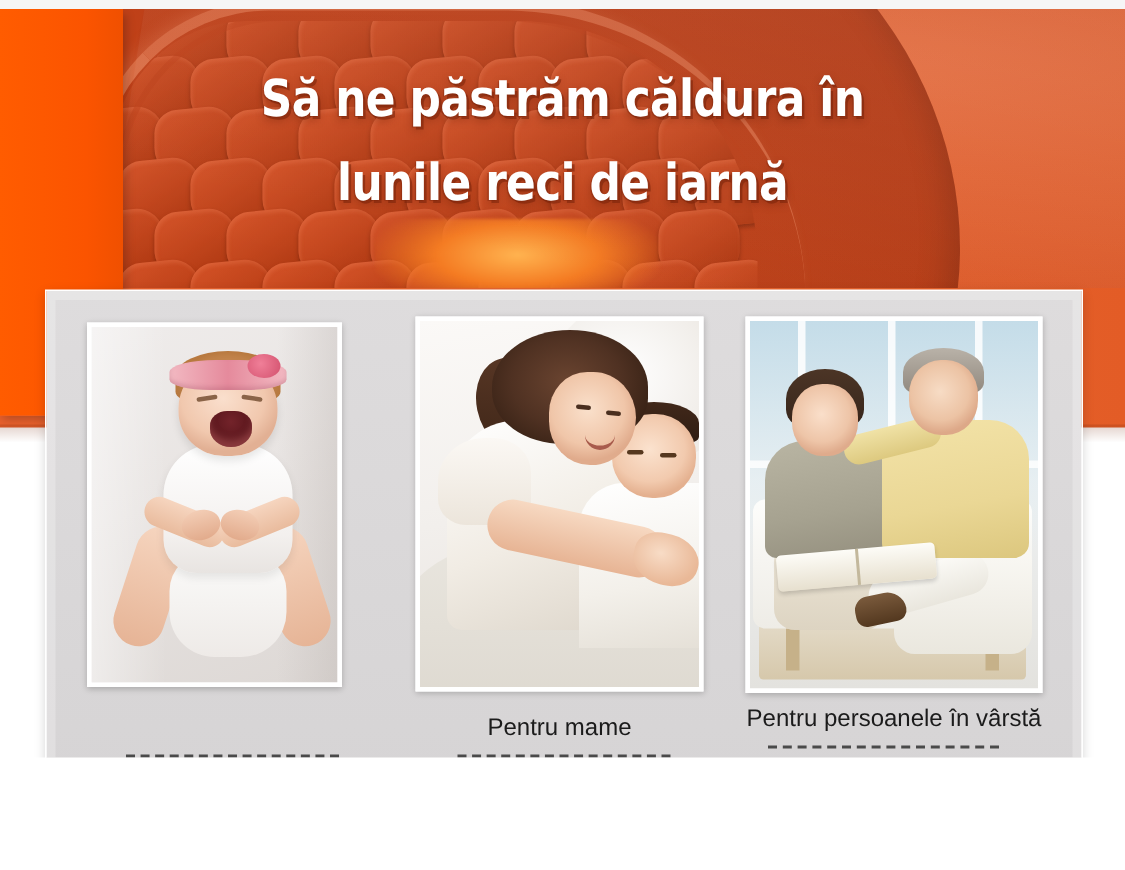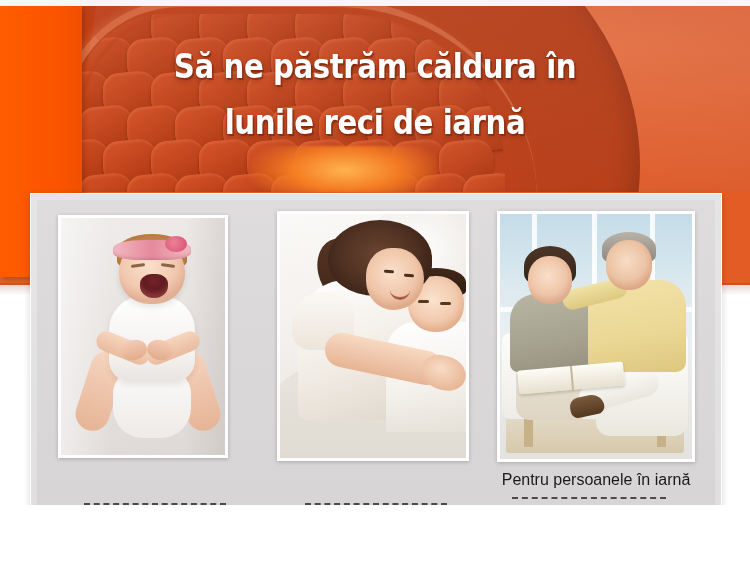--- a/index.html
+++ b/index.html
@@ -514,18 +514,19 @@
       <div class="eld-book"></div>
       <div class="w-hair"></div>
       <div class="w-head"></div>
       <div class="m-hair"></div>
       <div class="m-head"></div>
     </div>
   </div>
 
   <div class="cap-dash" id="dash-baby"></div>
 
+  <div class="caption" id="cap-mom">Pentru mame</div>
   <div class="cap-dash" id="dash-mom"></div>
 
-  <div class="caption" id="cap-eld">Pentru persoanele în iarnă</div>
+  <div class="caption" id="cap-eld">Pentru persoanele în vârstă</div>
   <div class="cap-dash" id="dash-eld"></div>
 
 </div>
 
 </body></html>

